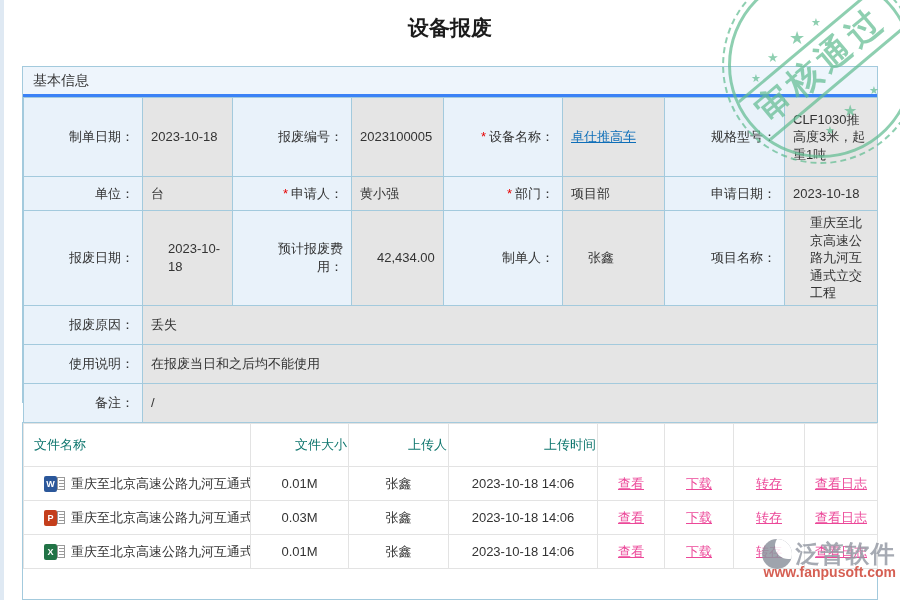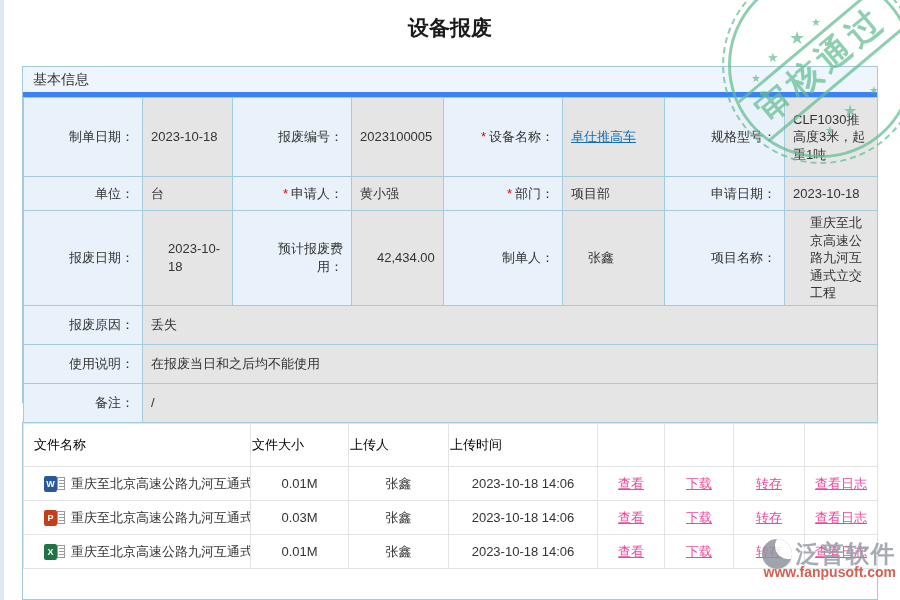--- a/index.html
+++ b/index.html
@@ -15,21 +15,21 @@
   .page-title {
     position:absolute; top:14px; left:0; width:900px;
     text-align:center; font-size:21px; font-weight:bold; color:#1b1b1b;
   }
 
   
   .panel { position:absolute; left:22px; width:856px; border:1px solid #a3cadd; }
   .panel-basic { top:66px; height:337px; }
   .panel-attach { top:422px; height:178px; }
   .panel-header {
-    background:#eef5fc; border-bottom:5px solid #3b82f6;
+    background:#eef5fc; border-bottom:3px solid #3b82f6;
     font-size:14px; color:#333; padding-left:10px; display:flex; align-items:center;
   }
   .panel-basic .panel-header { height:30px; }
   .panel-attach .panel-header { height:33px; }
 
   
   table { border-collapse:collapse; table-layout:fixed; width:100%; }
   .basic-table td {
     border:1px solid #a3cadd; font-size:13px; line-height:1.35;
     padding:3px 8px; overflow:hidden;
@@ -41,24 +41,24 @@
   .basic-table tr.r3 td { height:76px;padding-left:25px; }
   .basic-table tr.r4 td { height:39px; }
   .req { color:#e60000; margin-right:3px; font-size:13px; }
   a.cell-link { color:#0e6eb8; text-decoration:underline; cursor:pointer; }
 
   
   .attach-table td, .attach-table th {
     border:1px solid #e3e3e3; font-size:13px; font-weight:normal;
     background:#fff; overflow:hidden; white-space:nowrap;
   }
-  .attach-table th { height:43px; color:#000000; }
+  .attach-table th { height:43px; color:#0f766e; }
   .attach-table td { height:33px; text-align:center; }
   .attach-table .name-h, .attach-table .name-c { text-align:left; padding-left:10px; }
-  .attach-table th.c { text-align:left; }
+  .attach-table th.c { text-align:right; }
   .attach-table a { color:#ec4899; text-decoration:underline; cursor:pointer; }
   .name-c { display:flex; align-items:center; gap:6px; border:none; height:33px; }
   td.name-td { padding:0 0 0 10px; }
 
   
   .ficon { width:21px; height:16px; position:relative; flex:0 0 21px; }
   .ficon .doc {
     position:absolute; right:0; top:1px; width:8px; height:13px; background:#fff;
     border:1px solid #9a9a9a;
     background-image:repeating-linear-gradient(to bottom,#9a9a9a 0 1px,transparent 1px 3px);

